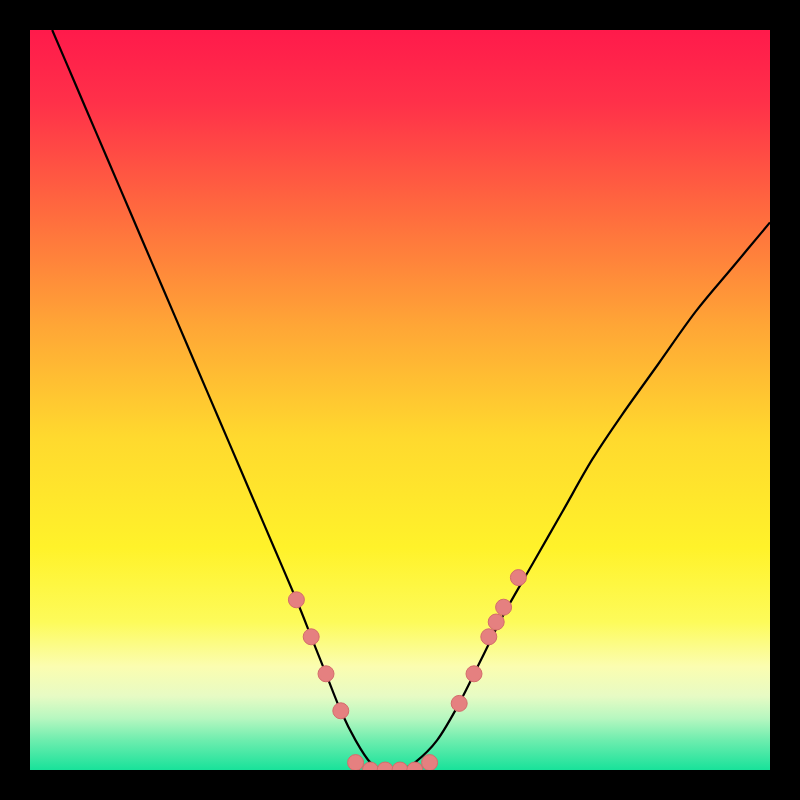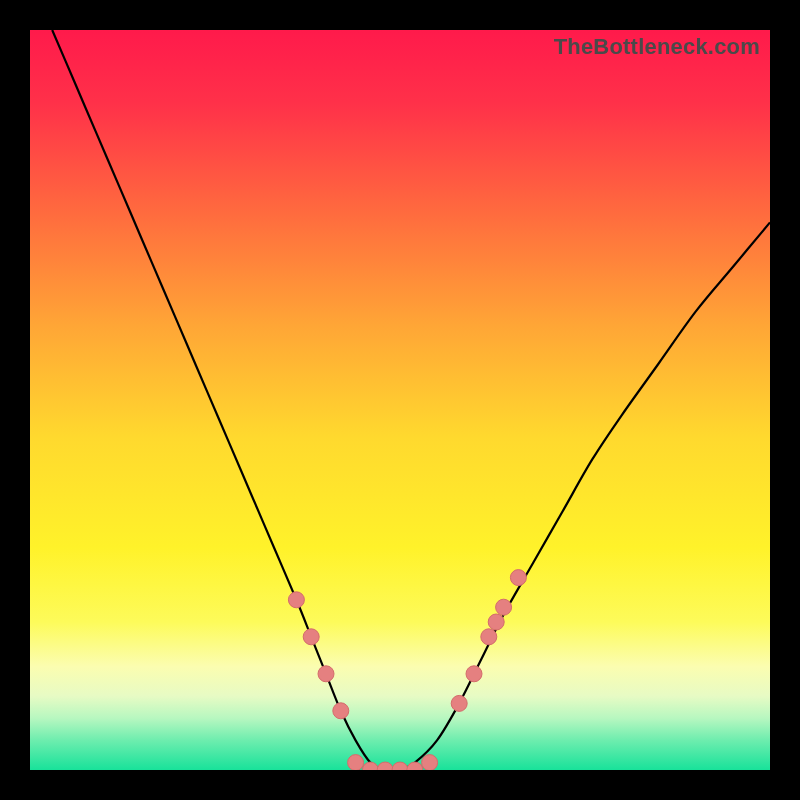--- a/index.html
+++ b/index.html
@@ -74,15 +74,14 @@
           <circle cx="384.8" cy="740.0" r="8" fill="#e58080" stroke="#d46b6b" stroke-width="1"></circle>
           <circle cx="399.6" cy="732.6" r="8" fill="#e58080" stroke="#d46b6b" stroke-width="1"></circle>
           <circle cx="429.2" cy="673.4" r="8" fill="#e58080" stroke="#d46b6b" stroke-width="1"></circle>
           <circle cx="444.0" cy="643.8" r="8" fill="#e58080" stroke="#d46b6b" stroke-width="1"></circle>
           <circle cx="458.8" cy="606.8" r="8" fill="#e58080" stroke="#d46b6b" stroke-width="1"></circle>
           <circle cx="466.2" cy="592.0" r="8" fill="#e58080" stroke="#d46b6b" stroke-width="1"></circle>
           <circle cx="473.6" cy="577.2" r="8" fill="#e58080" stroke="#d46b6b" stroke-width="1"></circle>
           <circle cx="488.4" cy="547.6" r="8" fill="#e58080" stroke="#d46b6b" stroke-width="1"></circle>
         </g>
     </svg>
-    <div class="watermark">TheBottleneck.com</div>
   </div>
 </div>
 
 </body></html>

